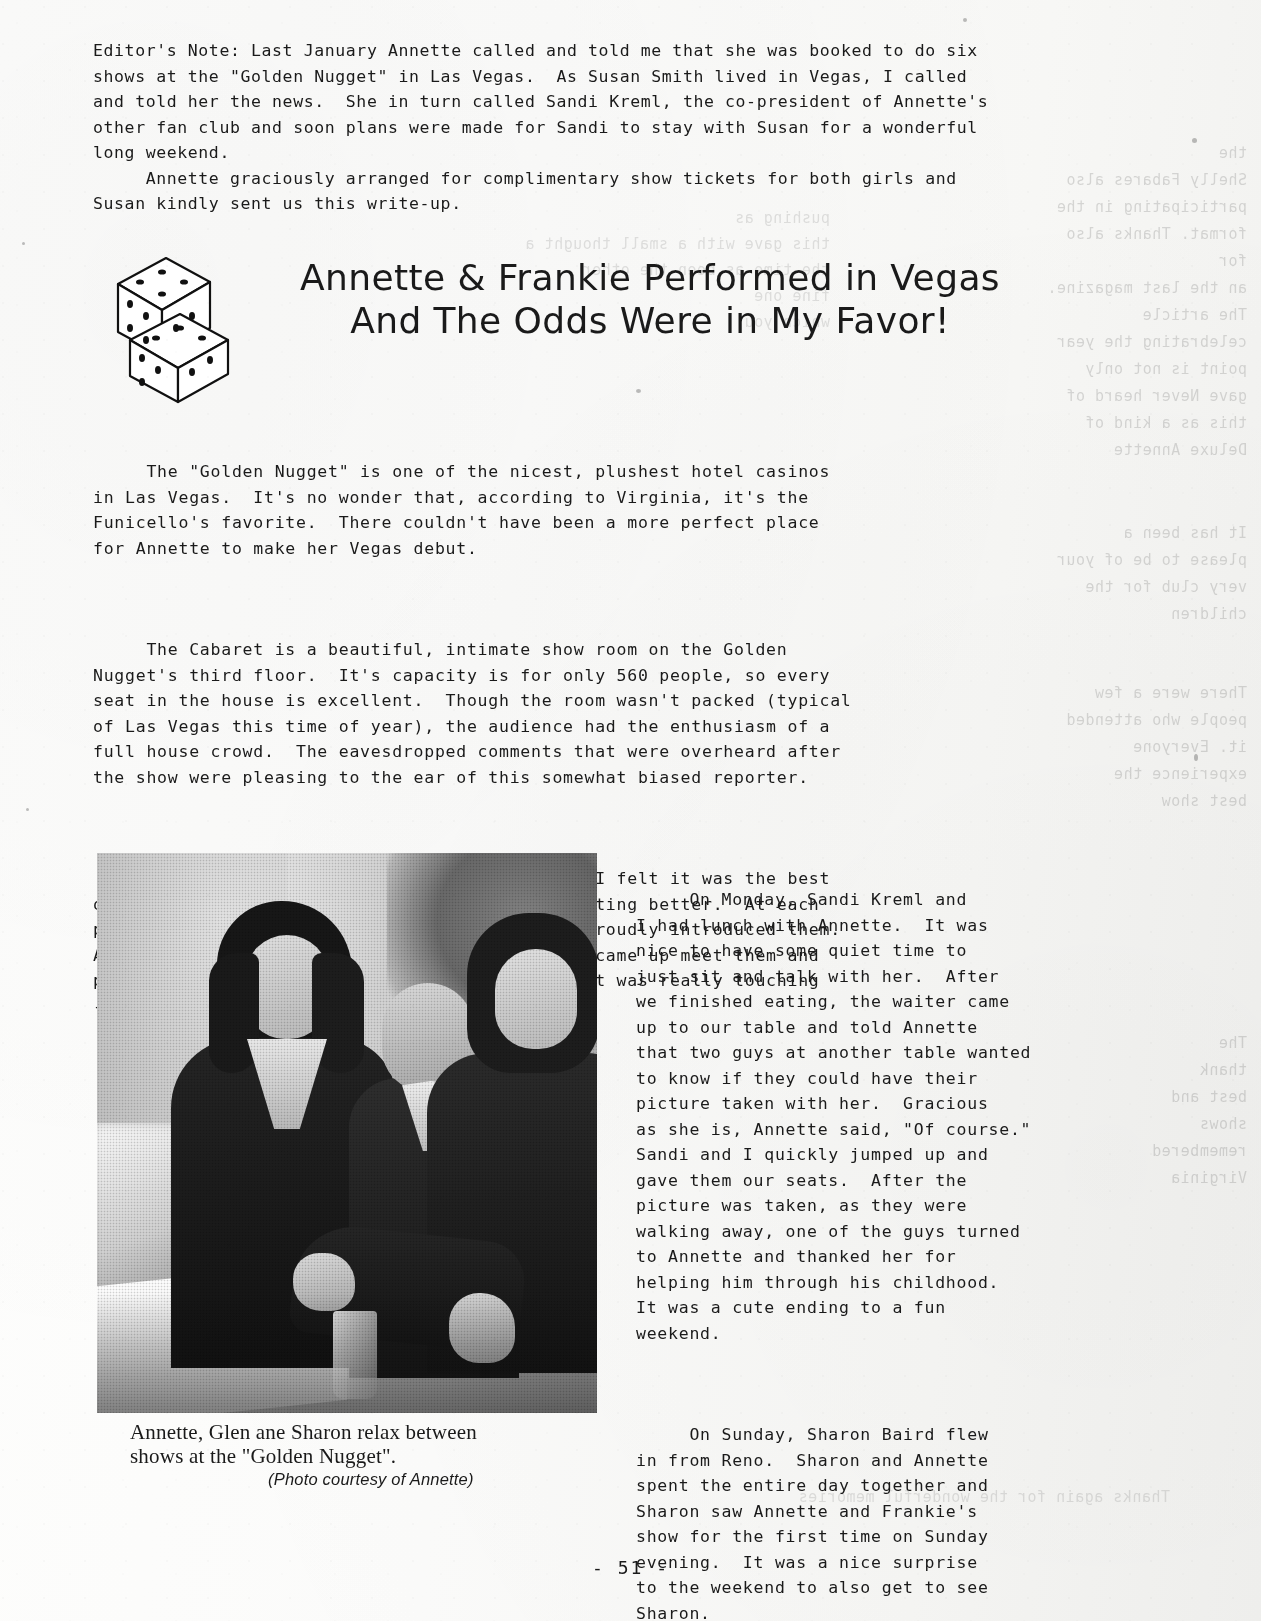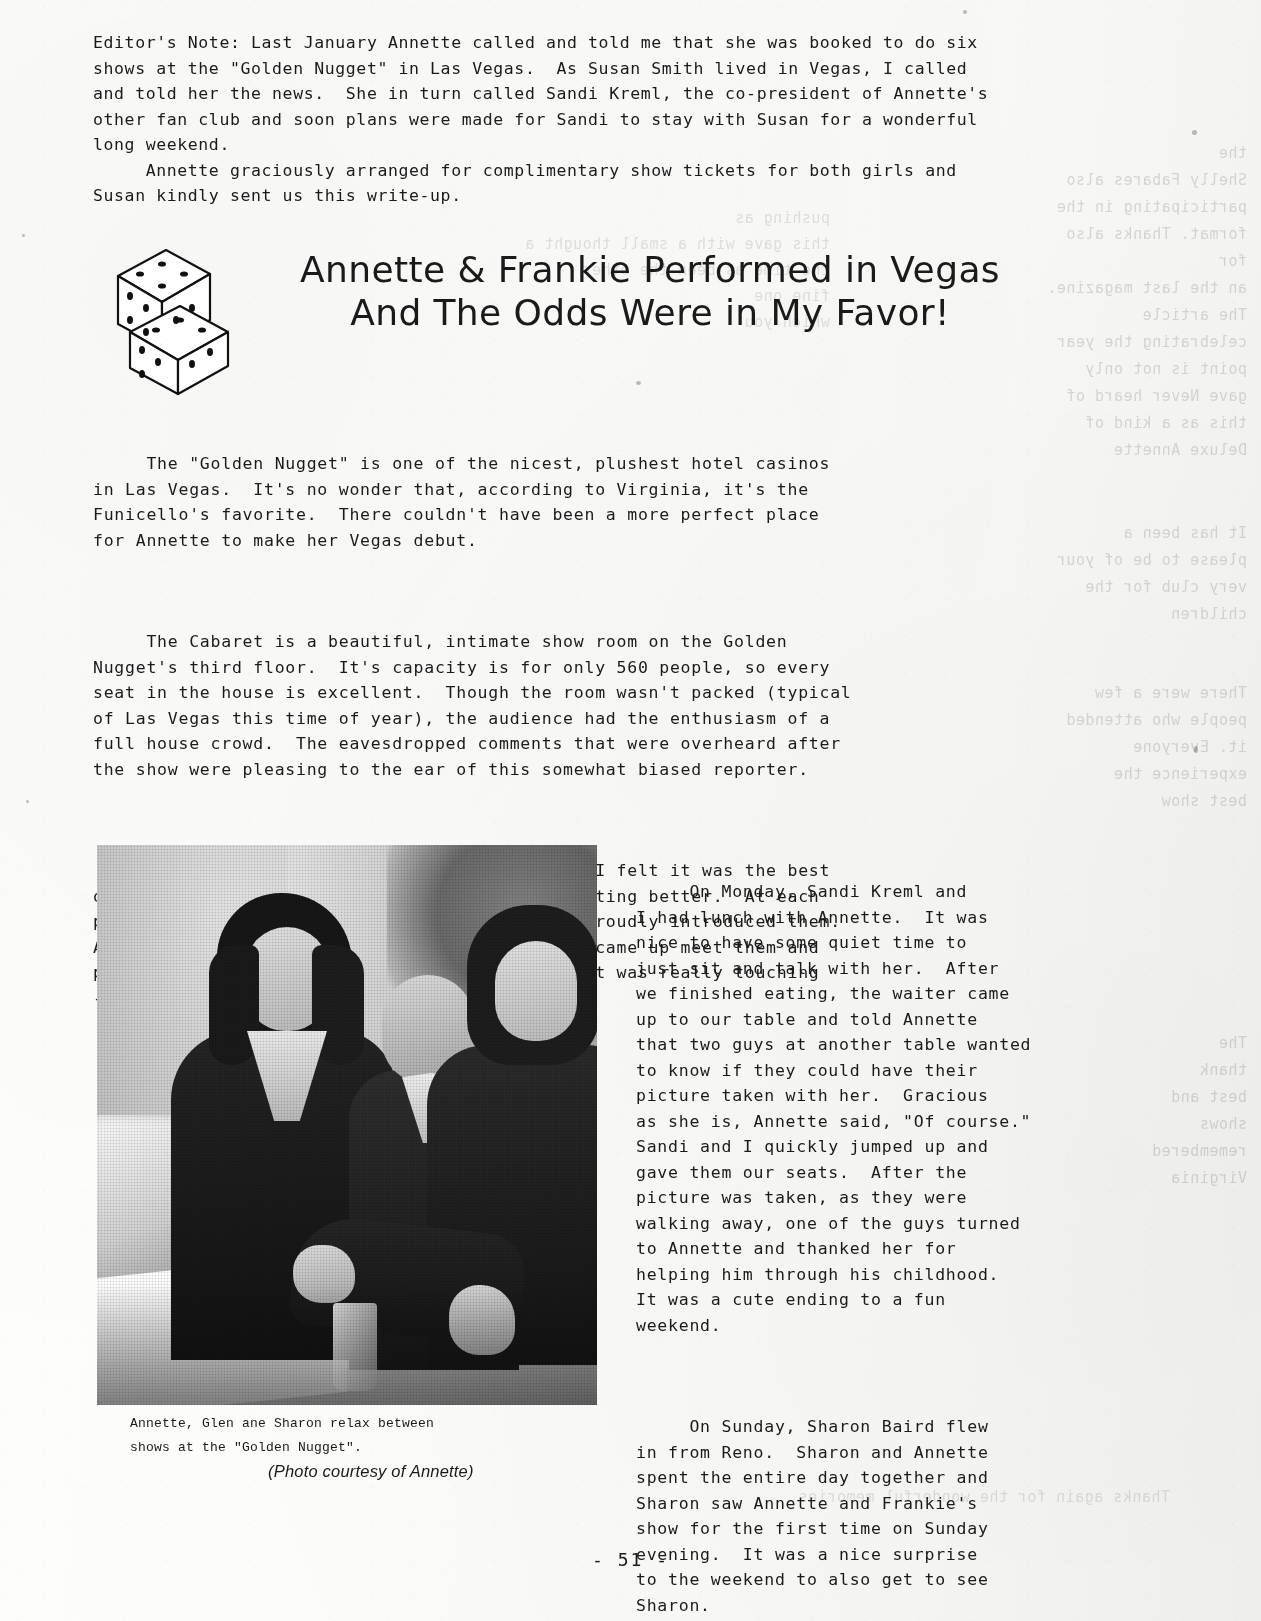--- a/index.html
+++ b/index.html
@@ -54,21 +54,21 @@
   .bleed.r4 { right: 14px; top: 1030px; width: 200px; }
   .bleed.l1 {
     left: 70px; top: 205px; width: 760px;
     font-size: 15px; line-height: 26px;
     color: rgba(40,40,40,0.13);
   }
   .bleed.b1 { left: 610px; bottom: 110px; width: 560px; color: rgba(40,40,40,0.13); }
 
   .content {
     position: absolute;
-    left: 0; top: 0;
+    left: 0; top: 8px;
     width: 1261px;
     height: 1149px;
   }
 
   .editors-note {
     position: absolute;
     left: 93px;
     top: 30px;
     width: 1040px;
     font-size: 16.5px;
@@ -241,22 +241,22 @@
     opacity: 0.33;
     background-image: radial-gradient(circle, rgba(0,0,0,0.5) 0.7px, rgba(0,0,0,0) 1.1px);
     background-size: 3px 3px;
   }
 
   .caption {
     position: absolute;
     left: 130px;
     top: 1412px;
     width: 470px;
-    font-family: Liberation Mono, monospace;
-    font-size: 13px;
+    font-family: Liberation Serif, serif;
+    font-size: 21px;
     line-height: 24px;
     letter-spacing: 0.2px;
   }
   .caption .c2 { display: block; }
   .credit {
     position: absolute;
     left: 268px;
     top: 1462px;
     width: 330px;
     font-family: Liberation Sans, sans-serif;

